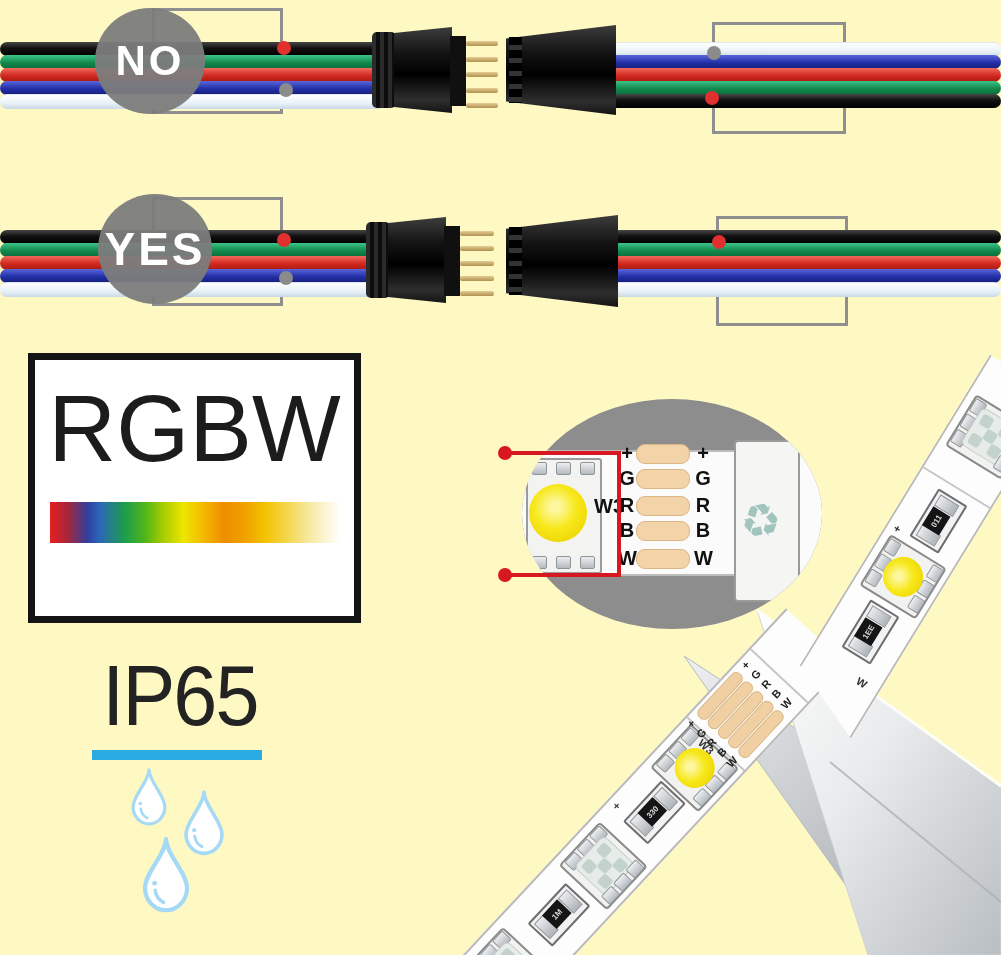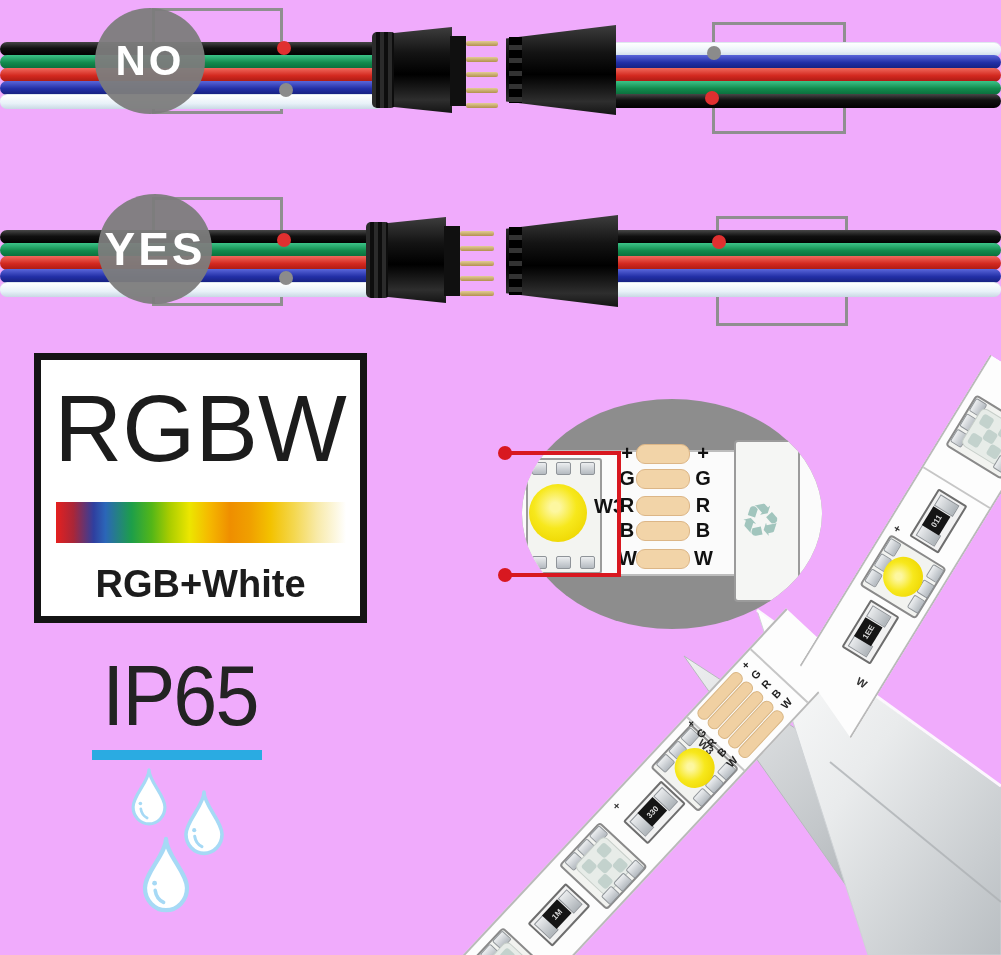--- a/index.html
+++ b/index.html
@@ -1,16 +1,16 @@
 <!DOCTYPE html>
 <html><head>
 <meta charset="utf-8">
 <style>
   html,body{margin:0;padding:0;background:#fff;}
-  #canvas{position:relative;width:1001px;height:955px;background:#f0abfc;overflow:hidden;
+  #canvas{position:relative;width:1001px;height:955px;background:#fef9c3;overflow:hidden;
           font-family:"Liberation Sans",sans-serif;}
 
   
   .bracket{position:absolute;border:3px solid #8f8f8f;z-index:1;}
   .wire{position:absolute;height:14px;border-radius:7px;z-index:2;}
   .wc-black{background:linear-gradient(180deg,#474747,#101010 45%,#000);}
   .wc-green{background:linear-gradient(180deg,#3cc488,#128a4d 55%,#0a6b3a);}
   .wc-red{background:linear-gradient(180deg,#f0695d,#d3281f 55%,#a81a13);}
   .wc-blue{background:linear-gradient(180deg,#5a66da,#222fa6 55%,#161f7c);}
   .wc-white{background:linear-gradient(180deg,#ffffff,#e8f1f8 60%,#c9d8e4);border-top:1px solid #dfe8ef;}
@@ -20,21 +20,21 @@
   .pin{position:absolute;height:5px;border-radius:2px;z-index:3;
        background:linear-gradient(180deg,#e3cc93,#b2914e);}
   .slots{position:absolute;z-index:4;background:repeating-linear-gradient(180deg,#000 0 8px,#333 8px 13px);}
   .dot{position:absolute;width:14px;height:14px;border-radius:50%;z-index:5;}
   .dot-red{background:#e03030;}
   .dot-gray{background:#8b8b8b;}
   .badge{position:absolute;border-radius:50%;background:rgba(124,124,124,.95);z-index:6;
          display:flex;align-items:center;justify-content:center;color:#fff;font-weight:bold;letter-spacing:3px;}
 
   
-  .rgbw-box{position:absolute;left:34px;top:353px;width:319px;height:256px;border:7px solid #141414;background:#fff;}
+  .rgbw-box{position:absolute;left:28px;top:353px;width:319px;height:256px;border:7px solid #141414;background:#fff;}
   .rgbw-title{position:absolute;left:0;right:0;top:22px;text-align:center;font-size:94px;line-height:94px;
               color:#1c1c1c;font-weight:normal;letter-spacing:0;}
   .rgbw-bar{position:absolute;left:15px;top:142px;width:290px;height:41px;
     background:linear-gradient(90deg,#e5201f 0%,#a92638 6%,#2f3f9f 13%,#2b66b8 17%,#1d9e4a 26%,
       #53b618 33%,#a8cc00 39%,#ece600 46%,#f5b800 53%,#ef8e00 60%,#f0a000 67%,#f3c200 74%,
       #f4d74e 82%,#f8eaa8 90%,#ffffff 100%);}
   .rgbw-sub{position:absolute;left:0;right:0;top:203px;text-align:center;font-size:38px;font-weight:bold;color:#1c1c1c;}
 
   
   .ip65-title{position:absolute;left:60px;top:652px;width:240px;text-align:center;font-size:86px;line-height:86px;
@@ -164,21 +164,20 @@
     <div class="dot dot-red" style="left:712px;top:235px;"></div>
 
     <div class="badge" style="left:98px;top:194px;width:114px;height:110px;font-size:46px;">
       <span>YES</span>
     </div>
   </div>
 
   <div class="rgbw-box">
     <div class="rgbw-title">RGBW</div>
     <div class="rgbw-bar"></div>
-    <div class="rgbw-sub">RGB+White</div>
   </div>
 
   <div class="ip65-title">IP65</div>
   <div class="ip65-bar"></div>
   <svg class="drop" style="left:126px;top:768px;" width="46" height="60" viewBox="0 0 100 132">
     <path d="M50 4 C50 30 15 60 15 86 A35 37 0 0 0 85 86 C85 60 50 30 50 4 Z" fill="#ffffff" stroke="#a6d9f5" stroke-width="7" stroke-linejoin="round"></path>
     <circle cx="31" cy="78" r="4" fill="#a6d9f5"></circle>
     <path d="M32 90 Q34 104 46 110" fill="none" stroke="#a6d9f5" stroke-width="6" stroke-linecap="round"></path>
   </svg>
   <svg class="drop" style="left:178px;top:790px;" width="52" height="68" viewBox="0 0 100 132">

